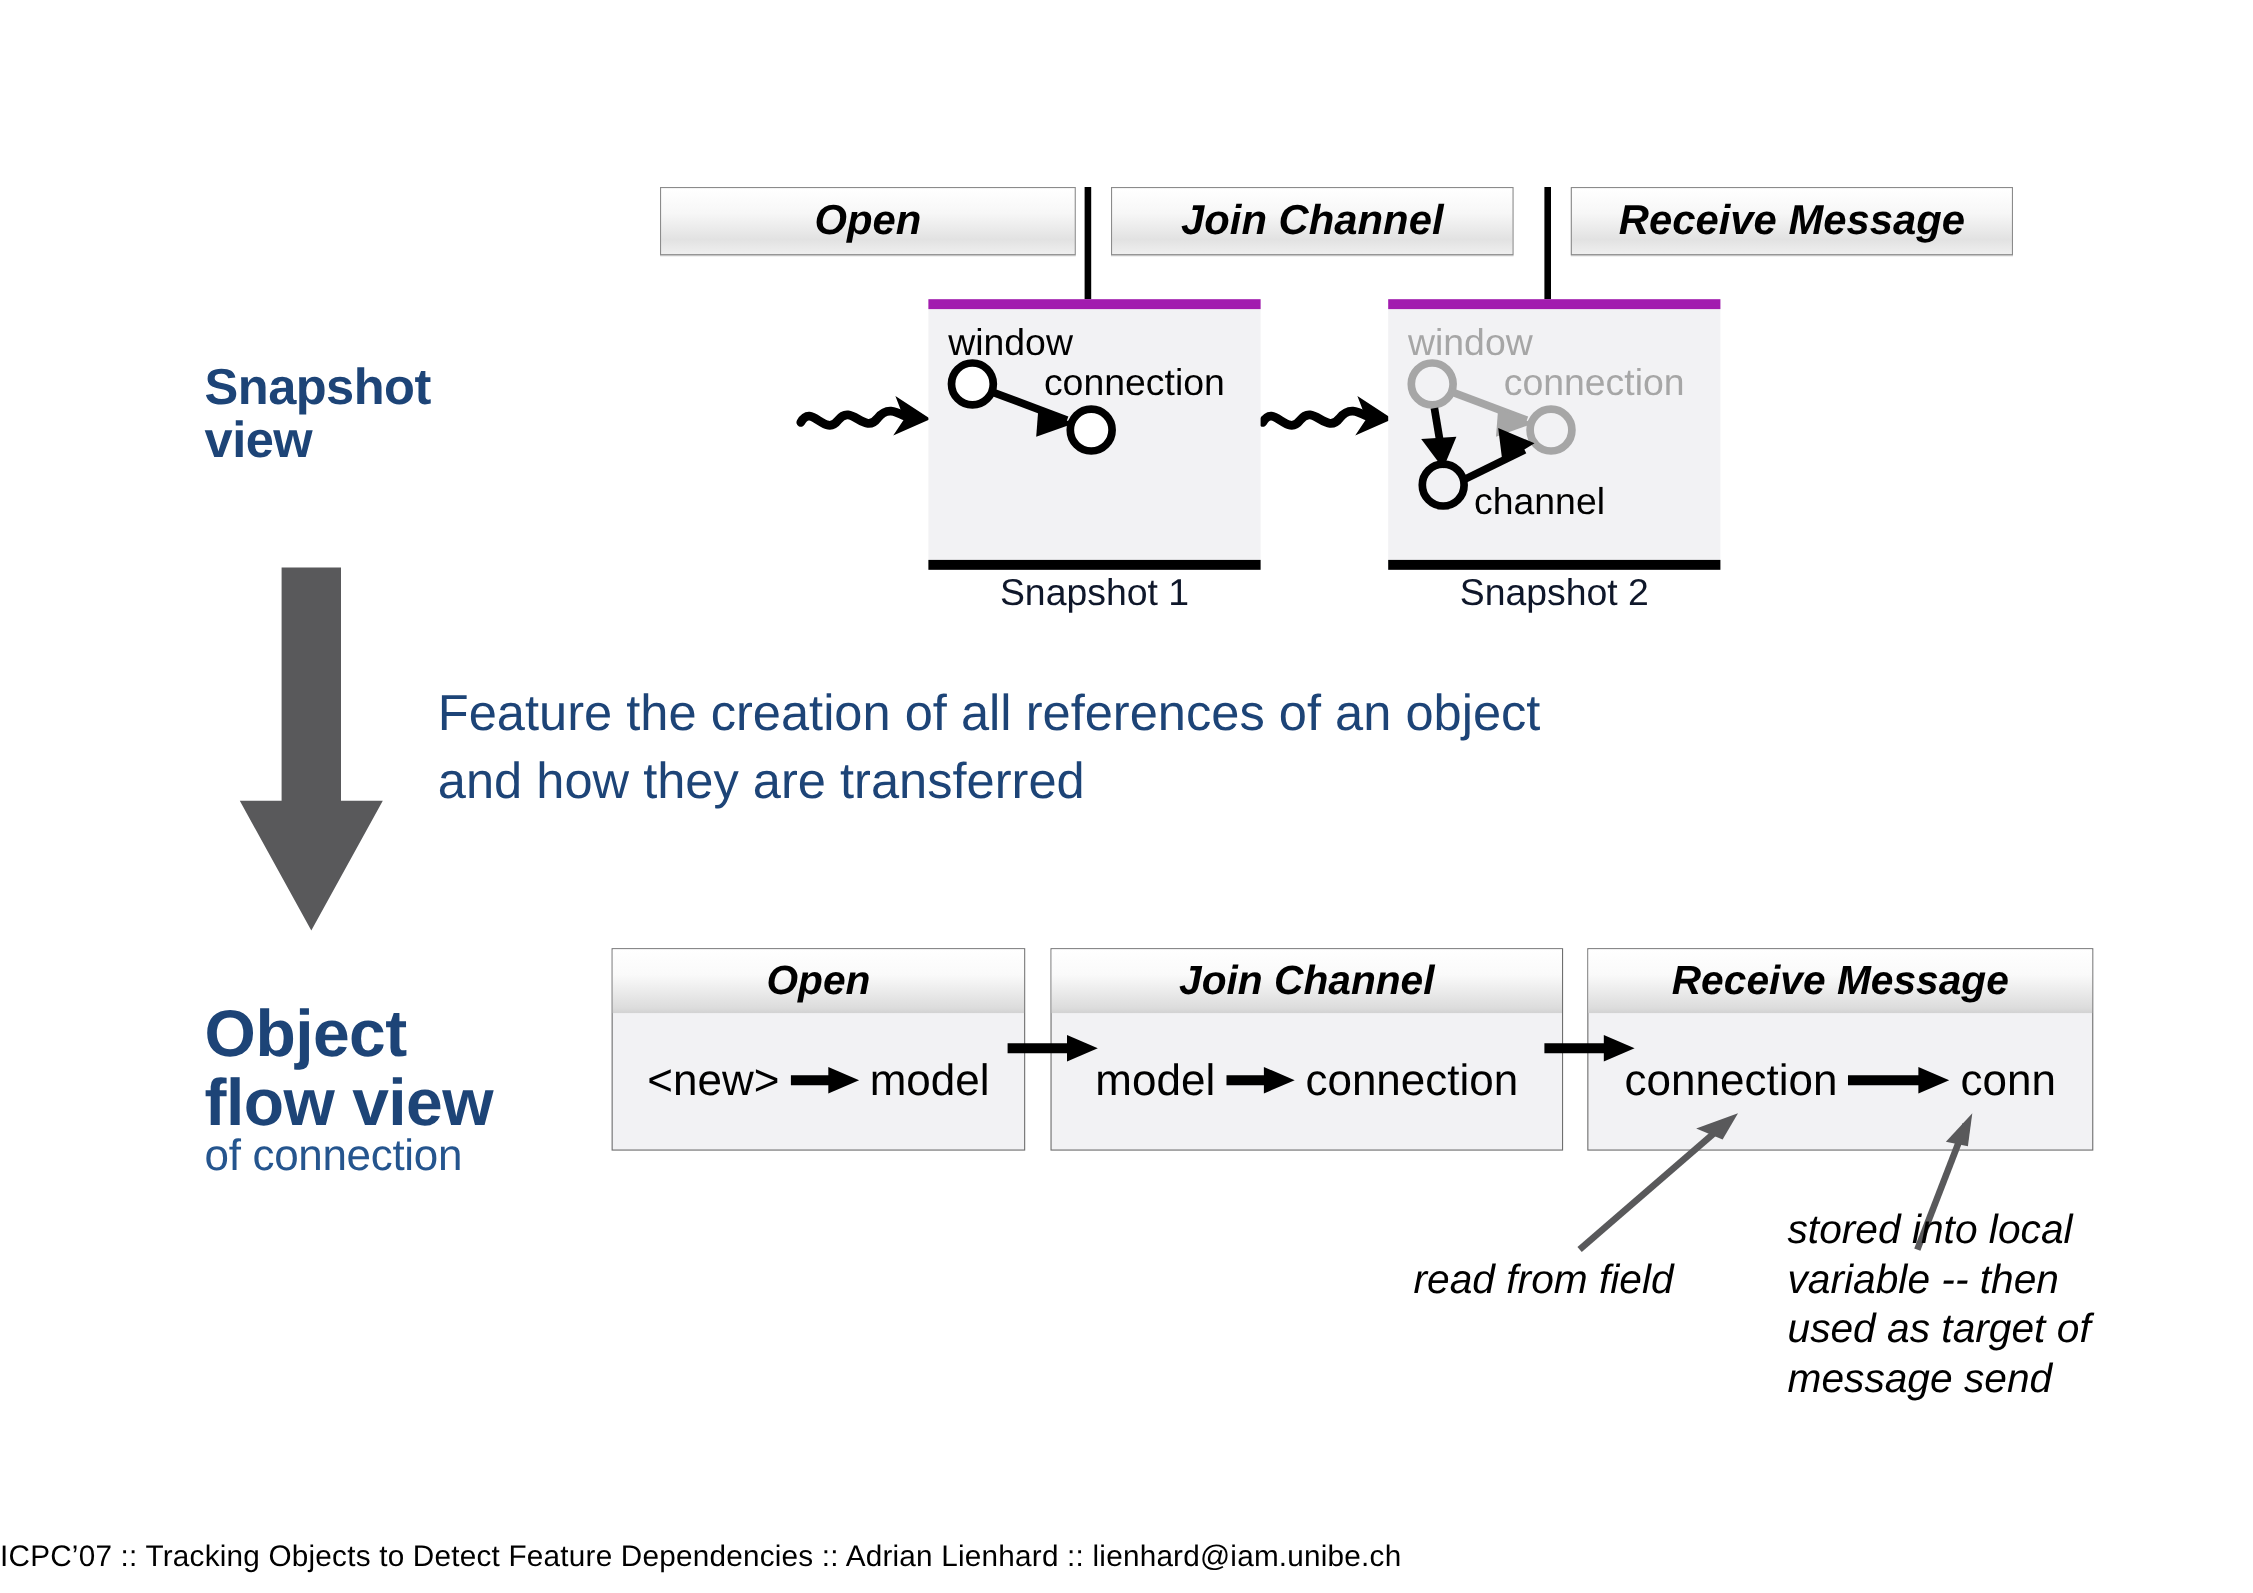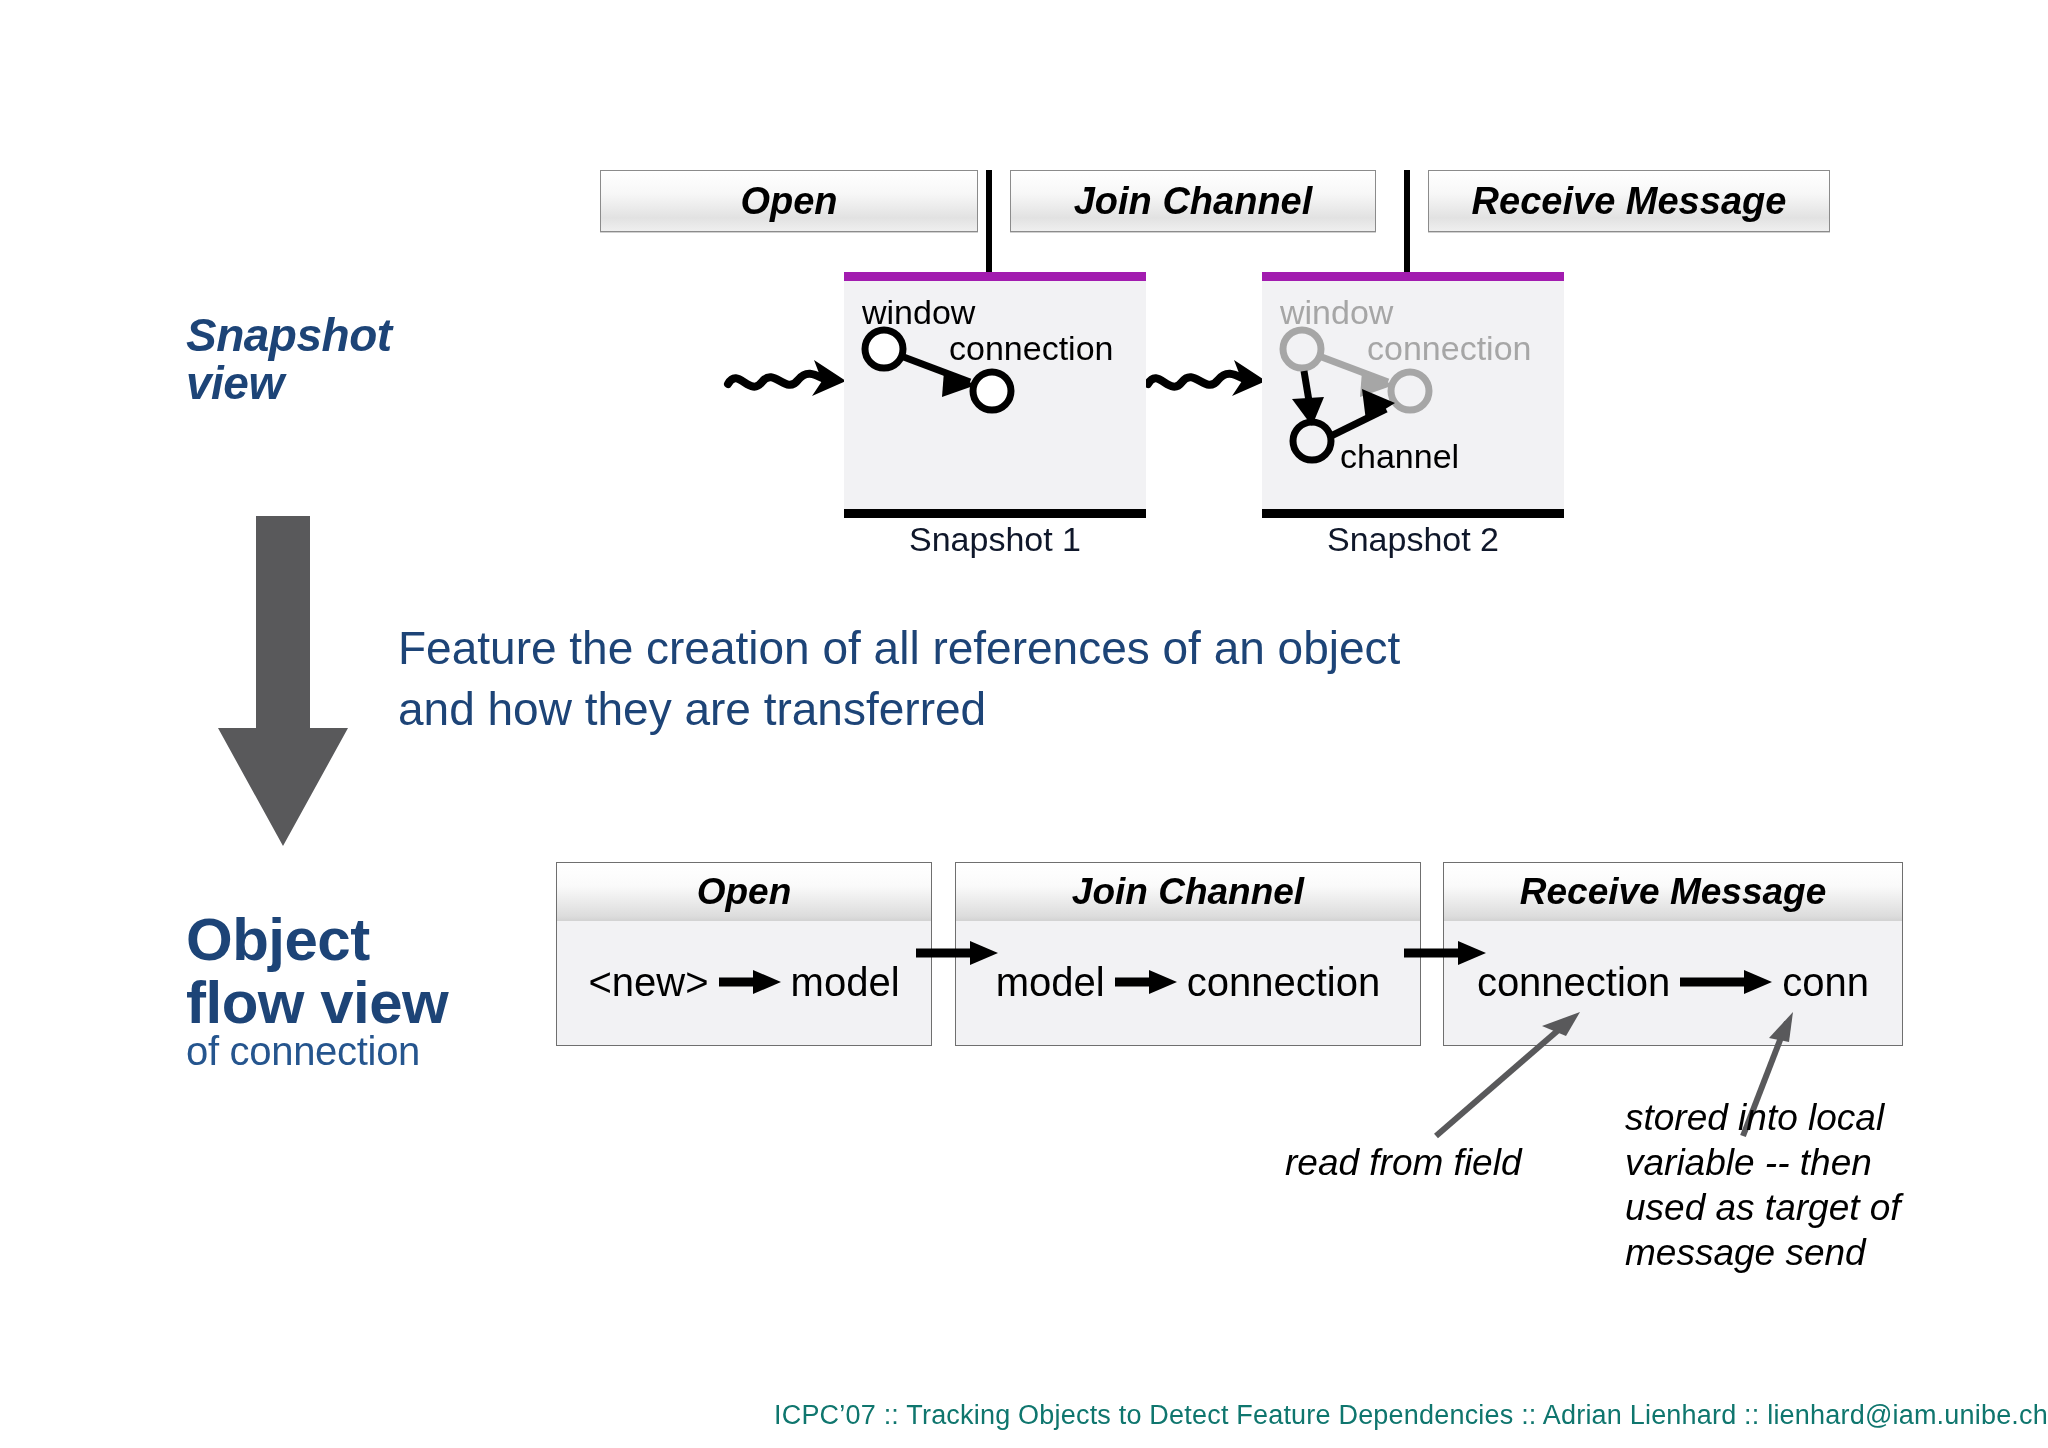--- a/index.html
+++ b/index.html
@@ -11,21 +11,21 @@
   .abs{position:absolute;}
 
   
   .navy-title{
     color:#1d4477;
     font-weight:bold;
     font-family:"Liberation Sans", sans-serif;
     line-height:1.05;
     letter-spacing:-0.5px;
   }
-  #snapshot-view-title{left:186px;top:311px;font-size:46px;font-style:italic;}
+  #snapshot-view-title{left:186px;top:327px;font-size:46px;}
   #object-flow-title{left:186px;top:908px;font-size:60px;}
   #object-flow-sub{
     left:186px;top:1030px;font-size:40px;color:#25558e;
     font-weight:normal;letter-spacing:-0.3px;
   }
 
   
   #description{
     left:398px;top:618px;width:1220px;
     color:#1d4477;font-size:46px;line-height:1.32;
@@ -100,22 +100,22 @@
 
   
   .annot{
     font-style:italic;font-size:37px;color:#000;line-height:1.22;
   }
   #annot-read{left:1285px;top:1140px;white-space:nowrap;}
   #annot-stored{left:1625px;top:1095px;width:330px;}
 
   
   #footer{
-    left:0;top:1400px;width:2048px;text-align:right;
-    color:#0f766e;font-size:27px;
+    left:0;top:1400px;width:2048px;text-align:left;
+    color:#000000;font-size:27px;
     font-family:"Liberation Sans Narrow","Liberation Sans", sans-serif;
     font-stretch:condensed;letter-spacing:0.2px;
   }
 
   svg{display:block;overflow:visible;}
 </style>
 </head>
 <body>
 
 <div class="abs navy-title" id="snapshot-view-title">

